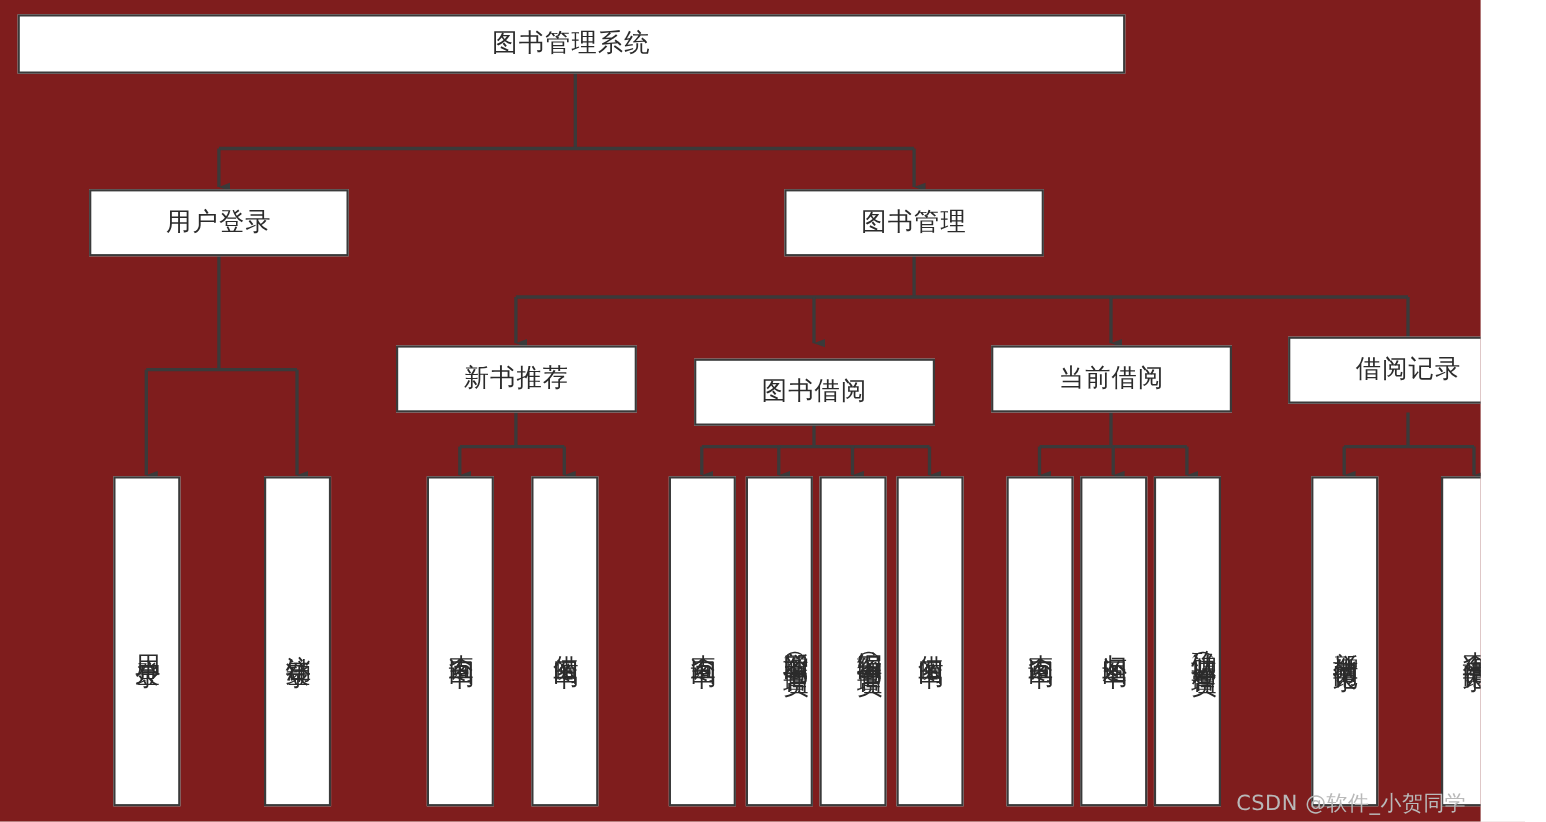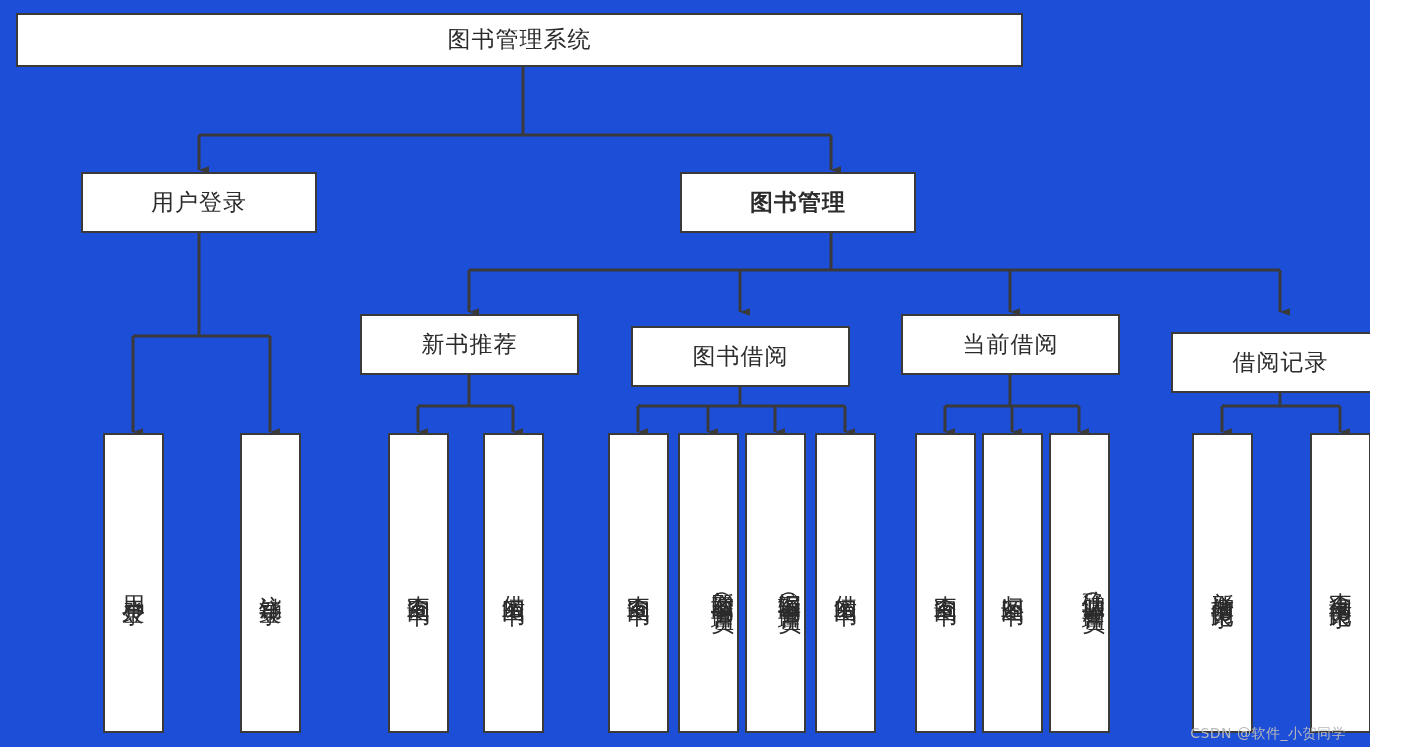--- a/index.html
+++ b/index.html
@@ -8,23 +8,22 @@
     padding: 0;
     background: #ffffff;
   }
   body {
     font-family: "DejaVu Sans", "Liberation Sans", sans-serif;
   }
   #canvas {
     position: relative;
     width: 1346px;
     height: 747px;
-    background: #1d4ed8;
+    background: #7f1d1d;
     overflow: hidden;
-    padding-left: 24px;
   }
   svg.edges {
     position: absolute;
     left: 0;
     top: 0;
     width: 1405px;
     height: 747px;
     pointer-events: none;
   }
   .node {
@@ -56,23 +55,23 @@
   }
   .node-v.center-v {
     align-items: center;
     padding-top: 0;
   }
   .node-v span {
     display: block;
   }
   .watermark {
     position: absolute;
-    right: 24px;
+    right: 13px;
     bottom: 4px;
-    font-size: 14px;
+    font-size: 19px;
     color: #b9b9b9;
     letter-spacing: 0.5px;
     white-space: nowrap;
     user-select: none;
   }
 </style>
 </head>
 <body>
 
 <div id="canvas">
@@ -127,34 +126,34 @@
     </g>
   </svg>
 
   <div class="node node-h" style="left:16px; top:13px; width:1007px; height:54px;">
     <span>图书管理系统</span>
   </div>
 
   <div class="node node-h" style="left:81px; top:172px; width:236px; height:61px;">
     <span>用户登录</span>
   </div>
-  <div class="node node-h" style="left:680px; top:172px; width:236px; height:61px;font-weight:bold;">
+  <div class="node node-h" style="left:713px; top:172px; width:236px; height:61px;">
     <span>图书管理</span>
   </div>
 
   <div class="node node-h" style="left:360px; top:314px; width:219px; height:61px;">
     <span>新书推荐</span>
   </div>
   <div class="node node-h" style="left:631px; top:314px; width:219px; height:61px;margin-top:12px;">
     <span>图书借阅</span>
   </div>
   <div class="node node-h" style="left:901px; top:314px; width:219px; height:61px;text-align:right;">
     <span>当前借阅</span>
   </div>
-  <div class="node node-h" style="left:1171px; top:332px; width:219px; height:61px;text-align:center;">
+  <div class="node node-h" style="left:1171px; top:306px; width:219px; height:61px;text-align:center;">
     <span>借阅记录</span>
   </div>
 
   <div class="node node-v center-v" style="left:103px; top:433px; width:61px; height:300px;">
     <span>用户登录</span>
   </div>
   <div class="node node-v center-v" style="left:240px; top:433px; width:61px; height:300px;">
     <span>注销登录</span>
   </div>
 

